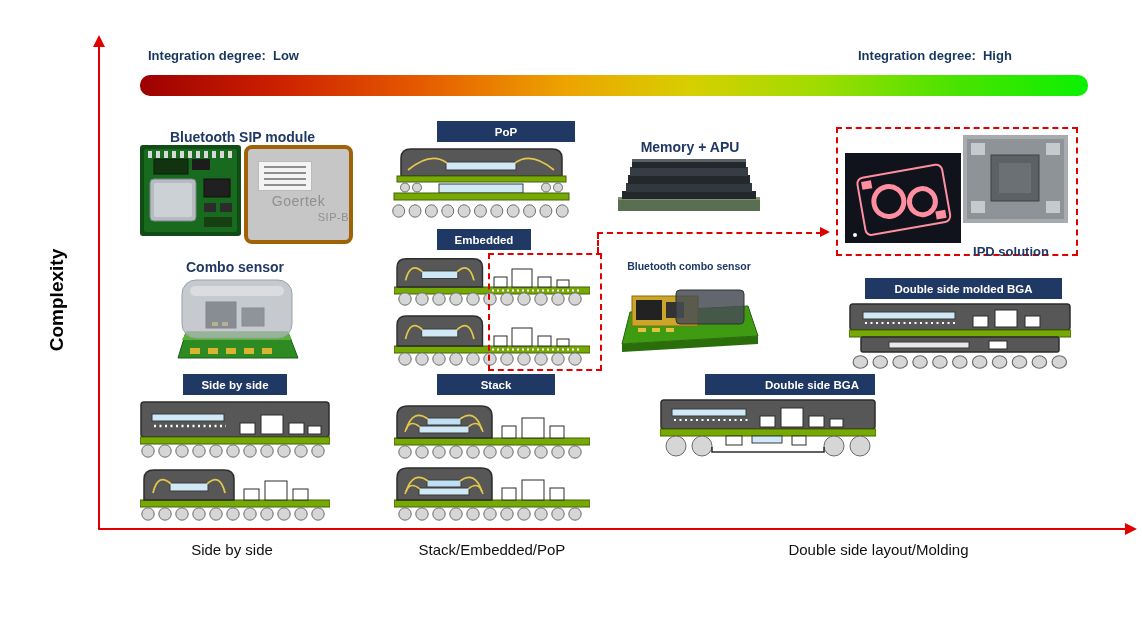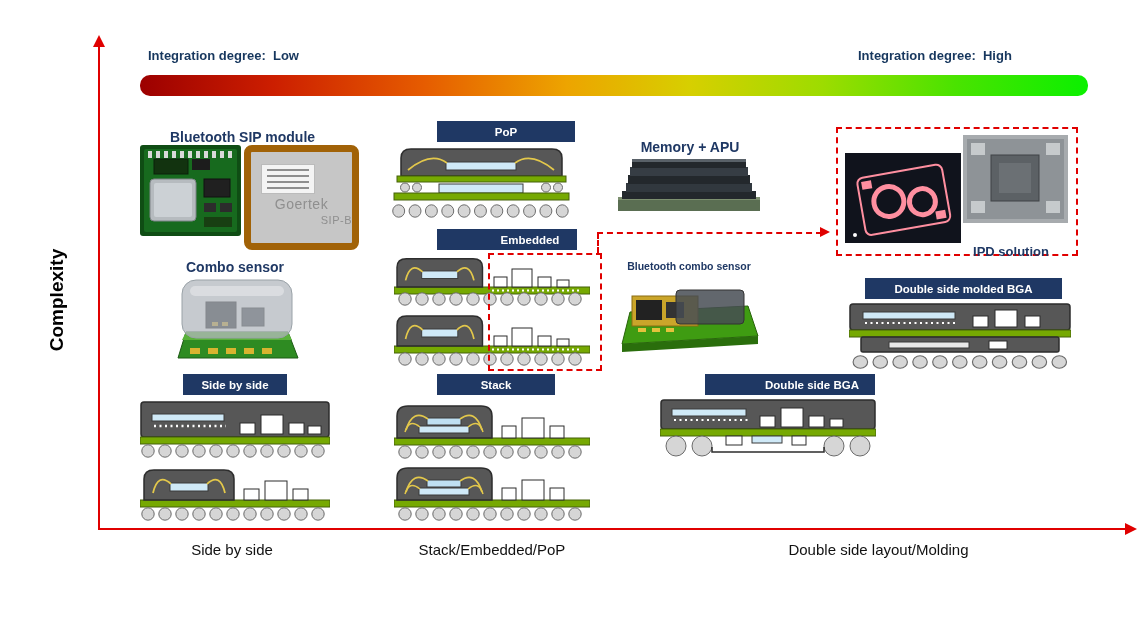--- a/index.html
+++ b/index.html
@@ -18,21 +18,21 @@
   .caption{font-size:14px;font-weight:bold;color:#1f3864;text-align:center;}
   .navybox{background:#1f3864;color:#ffffff;font-size:11.5px;font-weight:bold;
            display:flex;align-items:center;justify-content:center;height:21px;}
   .xlabel{font-size:15px;color:#111111;text-align:center;}
   .ylabel{font-size:19px;font-weight:600;color:#000;text-align:center;transform:rotate(-90deg);}
   
   .dashed-rect{border:2px dashed #e00000;}
   .dash-h{border-top:2px dashed #e00000;height:0;}
   .dash-v{border-left:2px dashed #e00000;width:0;}
   
-  .chip{background:#c6c6c6;border:7px solid #a16207;border-radius:8px;}
+  .chip{background:#c6c6c6;border:4px solid #a16207;border-radius:8px;}
   .chip-sticker{position:absolute;left:10px;top:12px;width:52px;height:28px;background:#f4f4f4;border:1px solid #bbb;}
   .chip-sticker i{display:block;height:2px;background:#8f8f8f;margin:4px 5px 0 5px;}
   .chip-brand{position:absolute;left:0;top:44px;width:100%;text-align:center;
               color:#8f8f8f;font-size:14px;letter-spacing:.5px;}
   .chip-model{position:absolute;left:0;top:62px;width:100%;text-align:right;
               color:#8f8f8f;font-size:11px;letter-spacing:.5px;}
   svg{display:block;}
 </style>
 </head>
 <body>
@@ -178,21 +178,21 @@
       <circle cx="14" cy="41.5" r="4.5"></circle>
         <circle cx="26" cy="41.5" r="4.5"></circle>
       <circle cx="155" cy="41.5" r="4.5"></circle>
         <circle cx="167" cy="41.5" r="4.5"></circle>
     </g>
     <rect x="48" y="38" width="84" height="9" fill="#cfe9f7" stroke="#3a3a3a"></rect>
     <rect x="3" y="47" width="175" height="7" fill="#76a902" stroke="#44610a"></rect>
     <use href="#balls11" transform="translate(0,58) scale(0.962,1)" fill="#d6d6d6" stroke="#6b6b6b"></use>
   </svg>
 
-  <div class="abs navybox" style="left:437px;top:229px;width:94px;padding-left:46px;">Embedded</div>
+  <div class="abs navybox" style="left:437px;top:229px;width:94px;">Embedded</div>
 
   <svg class="abs" style="left:394px;top:254px;" width="196" height="52" viewBox="0 0 196 52">
     <rect x="0" y="33" width="196" height="7" fill="#76a902" stroke="#44610a"></rect>
     <use href="#hump1" transform="translate(3,1) scale(0.95,0.94)"></use>
     <rect x="100" y="23" width="13" height="10" fill="#fff" stroke="#2d2d2d"></rect>
     <rect x="118" y="15" width="20" height="18" fill="#fff" stroke="#2d2d2d"></rect>
     <rect x="144" y="23" width="13" height="10" fill="#fff" stroke="#2d2d2d"></rect>
     <rect x="163" y="26" width="12" height="7" fill="#fff" stroke="#2d2d2d"></rect>
     <line x1="98" y1="36.5" x2="188" y2="36.5" stroke="#fff" stroke-width="2" stroke-dasharray="2 3"></line>
     <use href="#balls11" transform="translate(3,38)" fill="#d6d6d6" stroke="#6b6b6b"></use>

